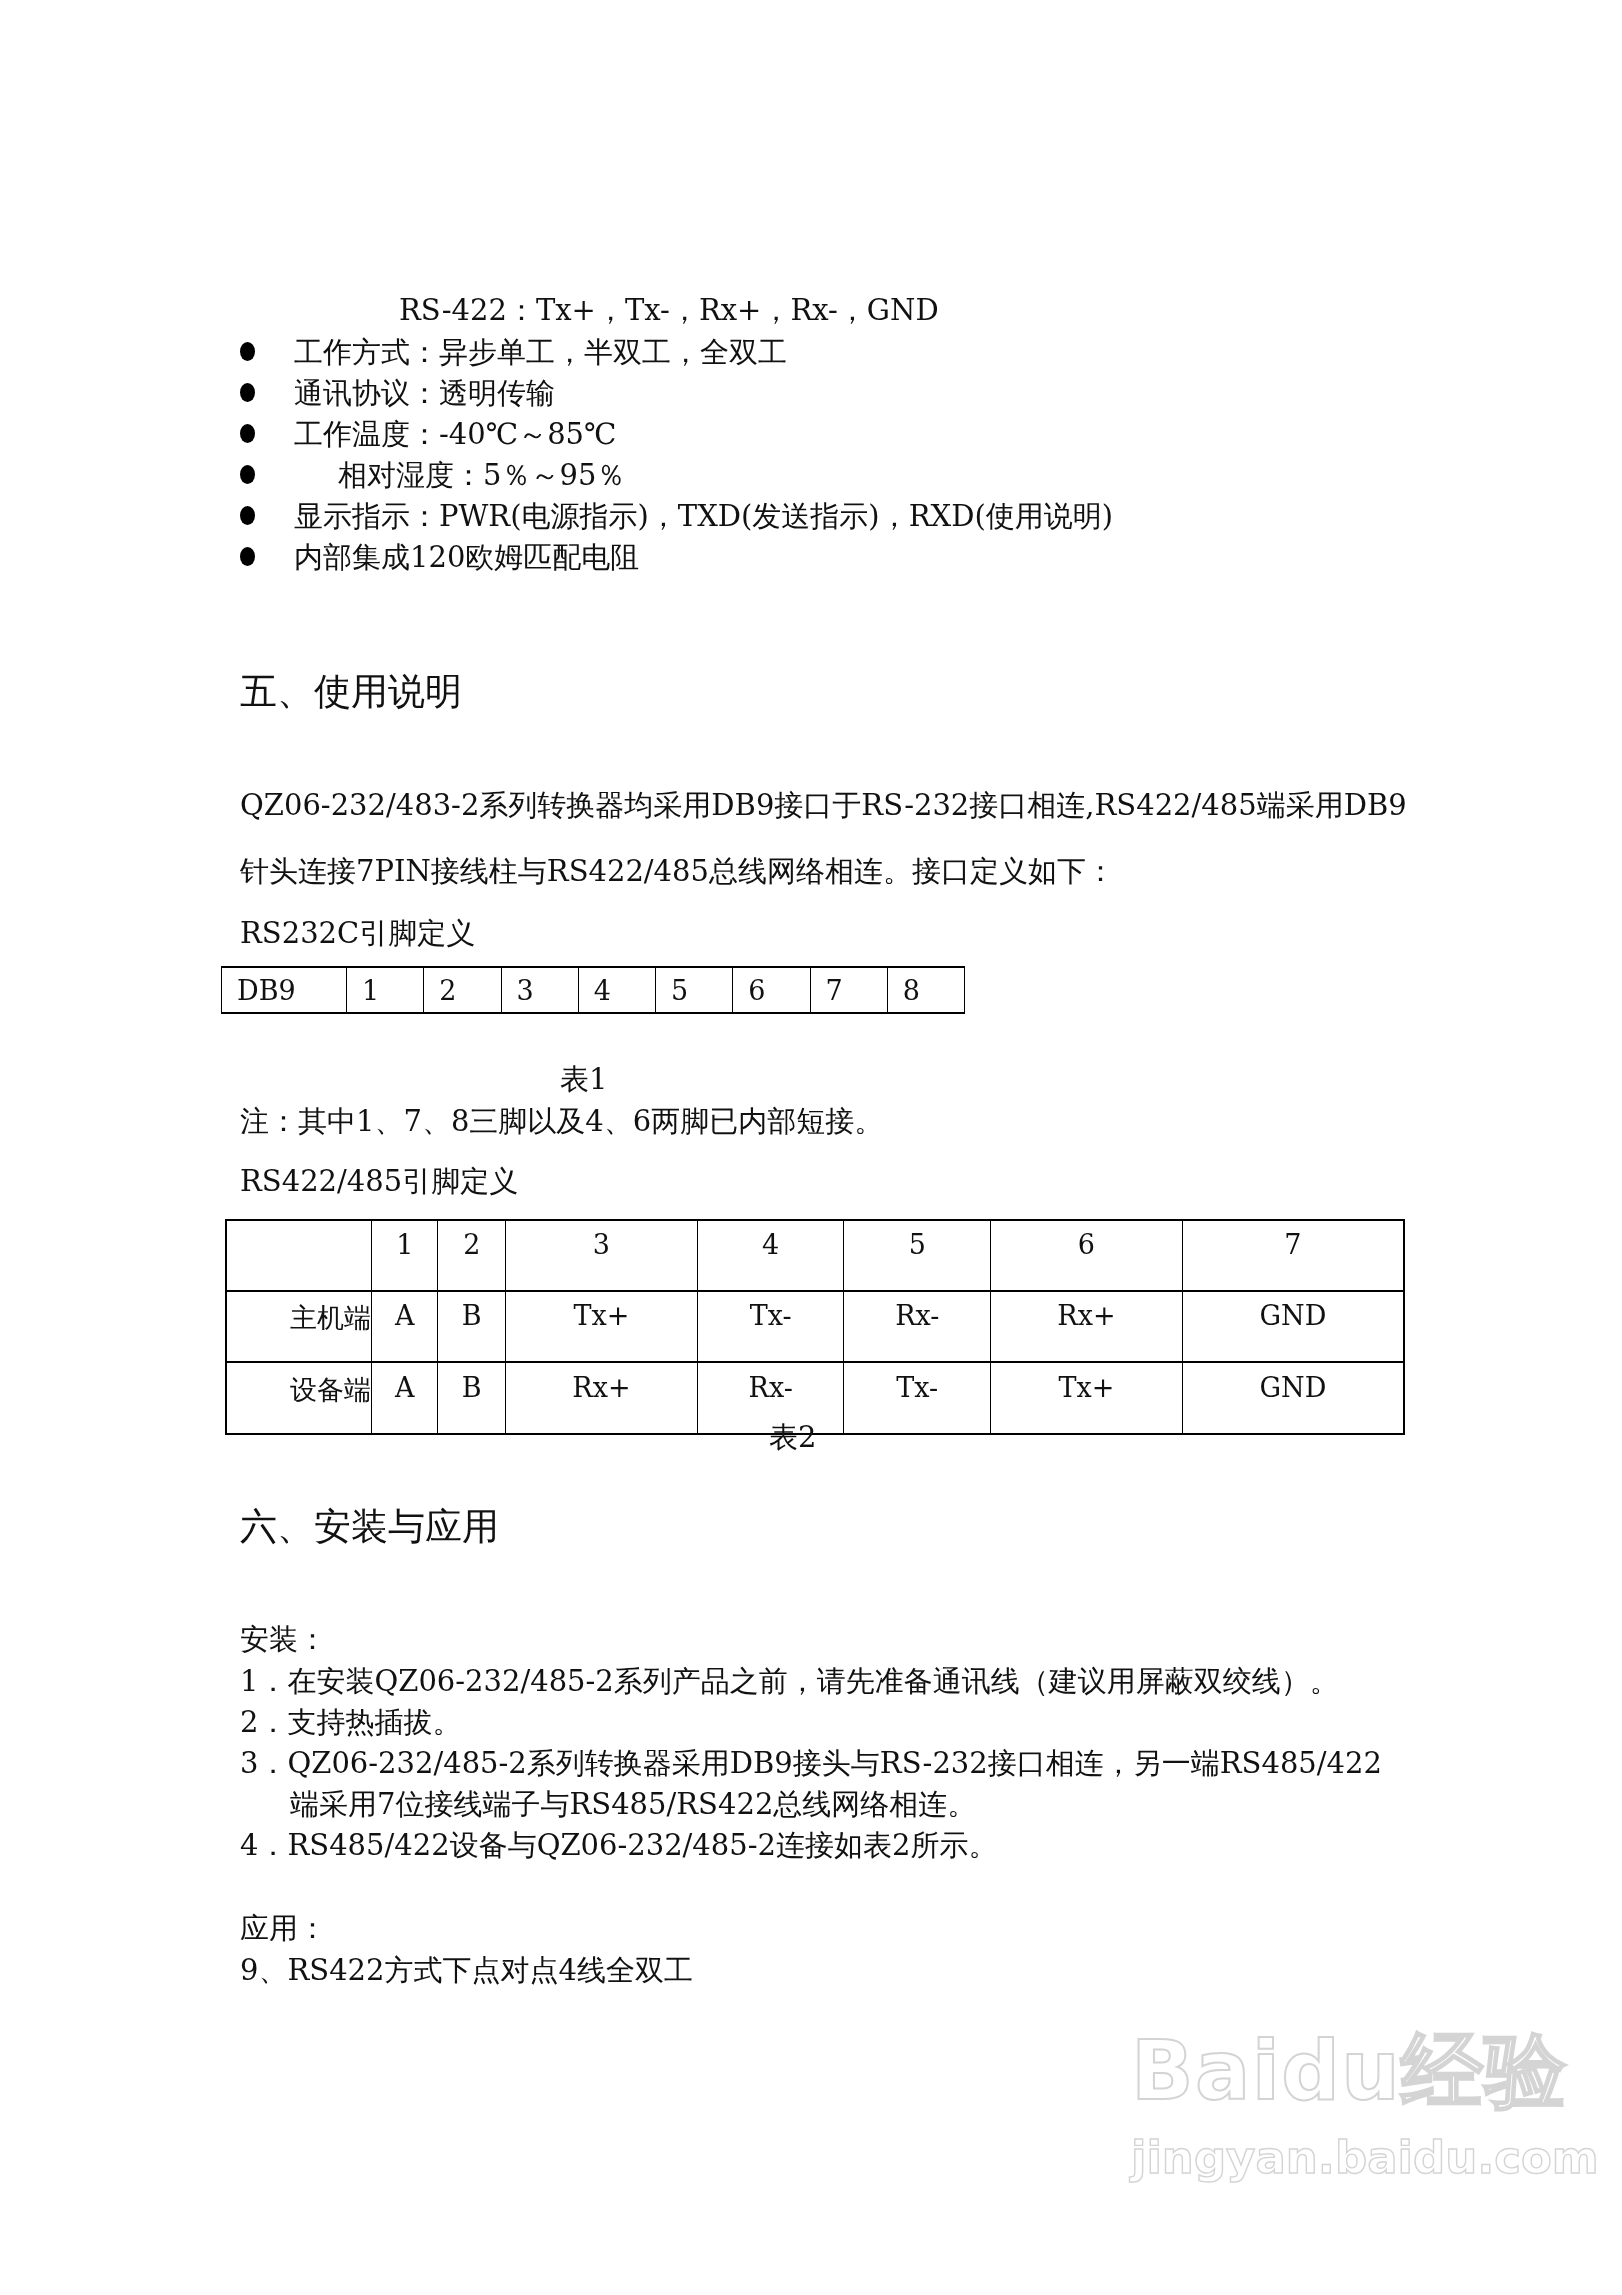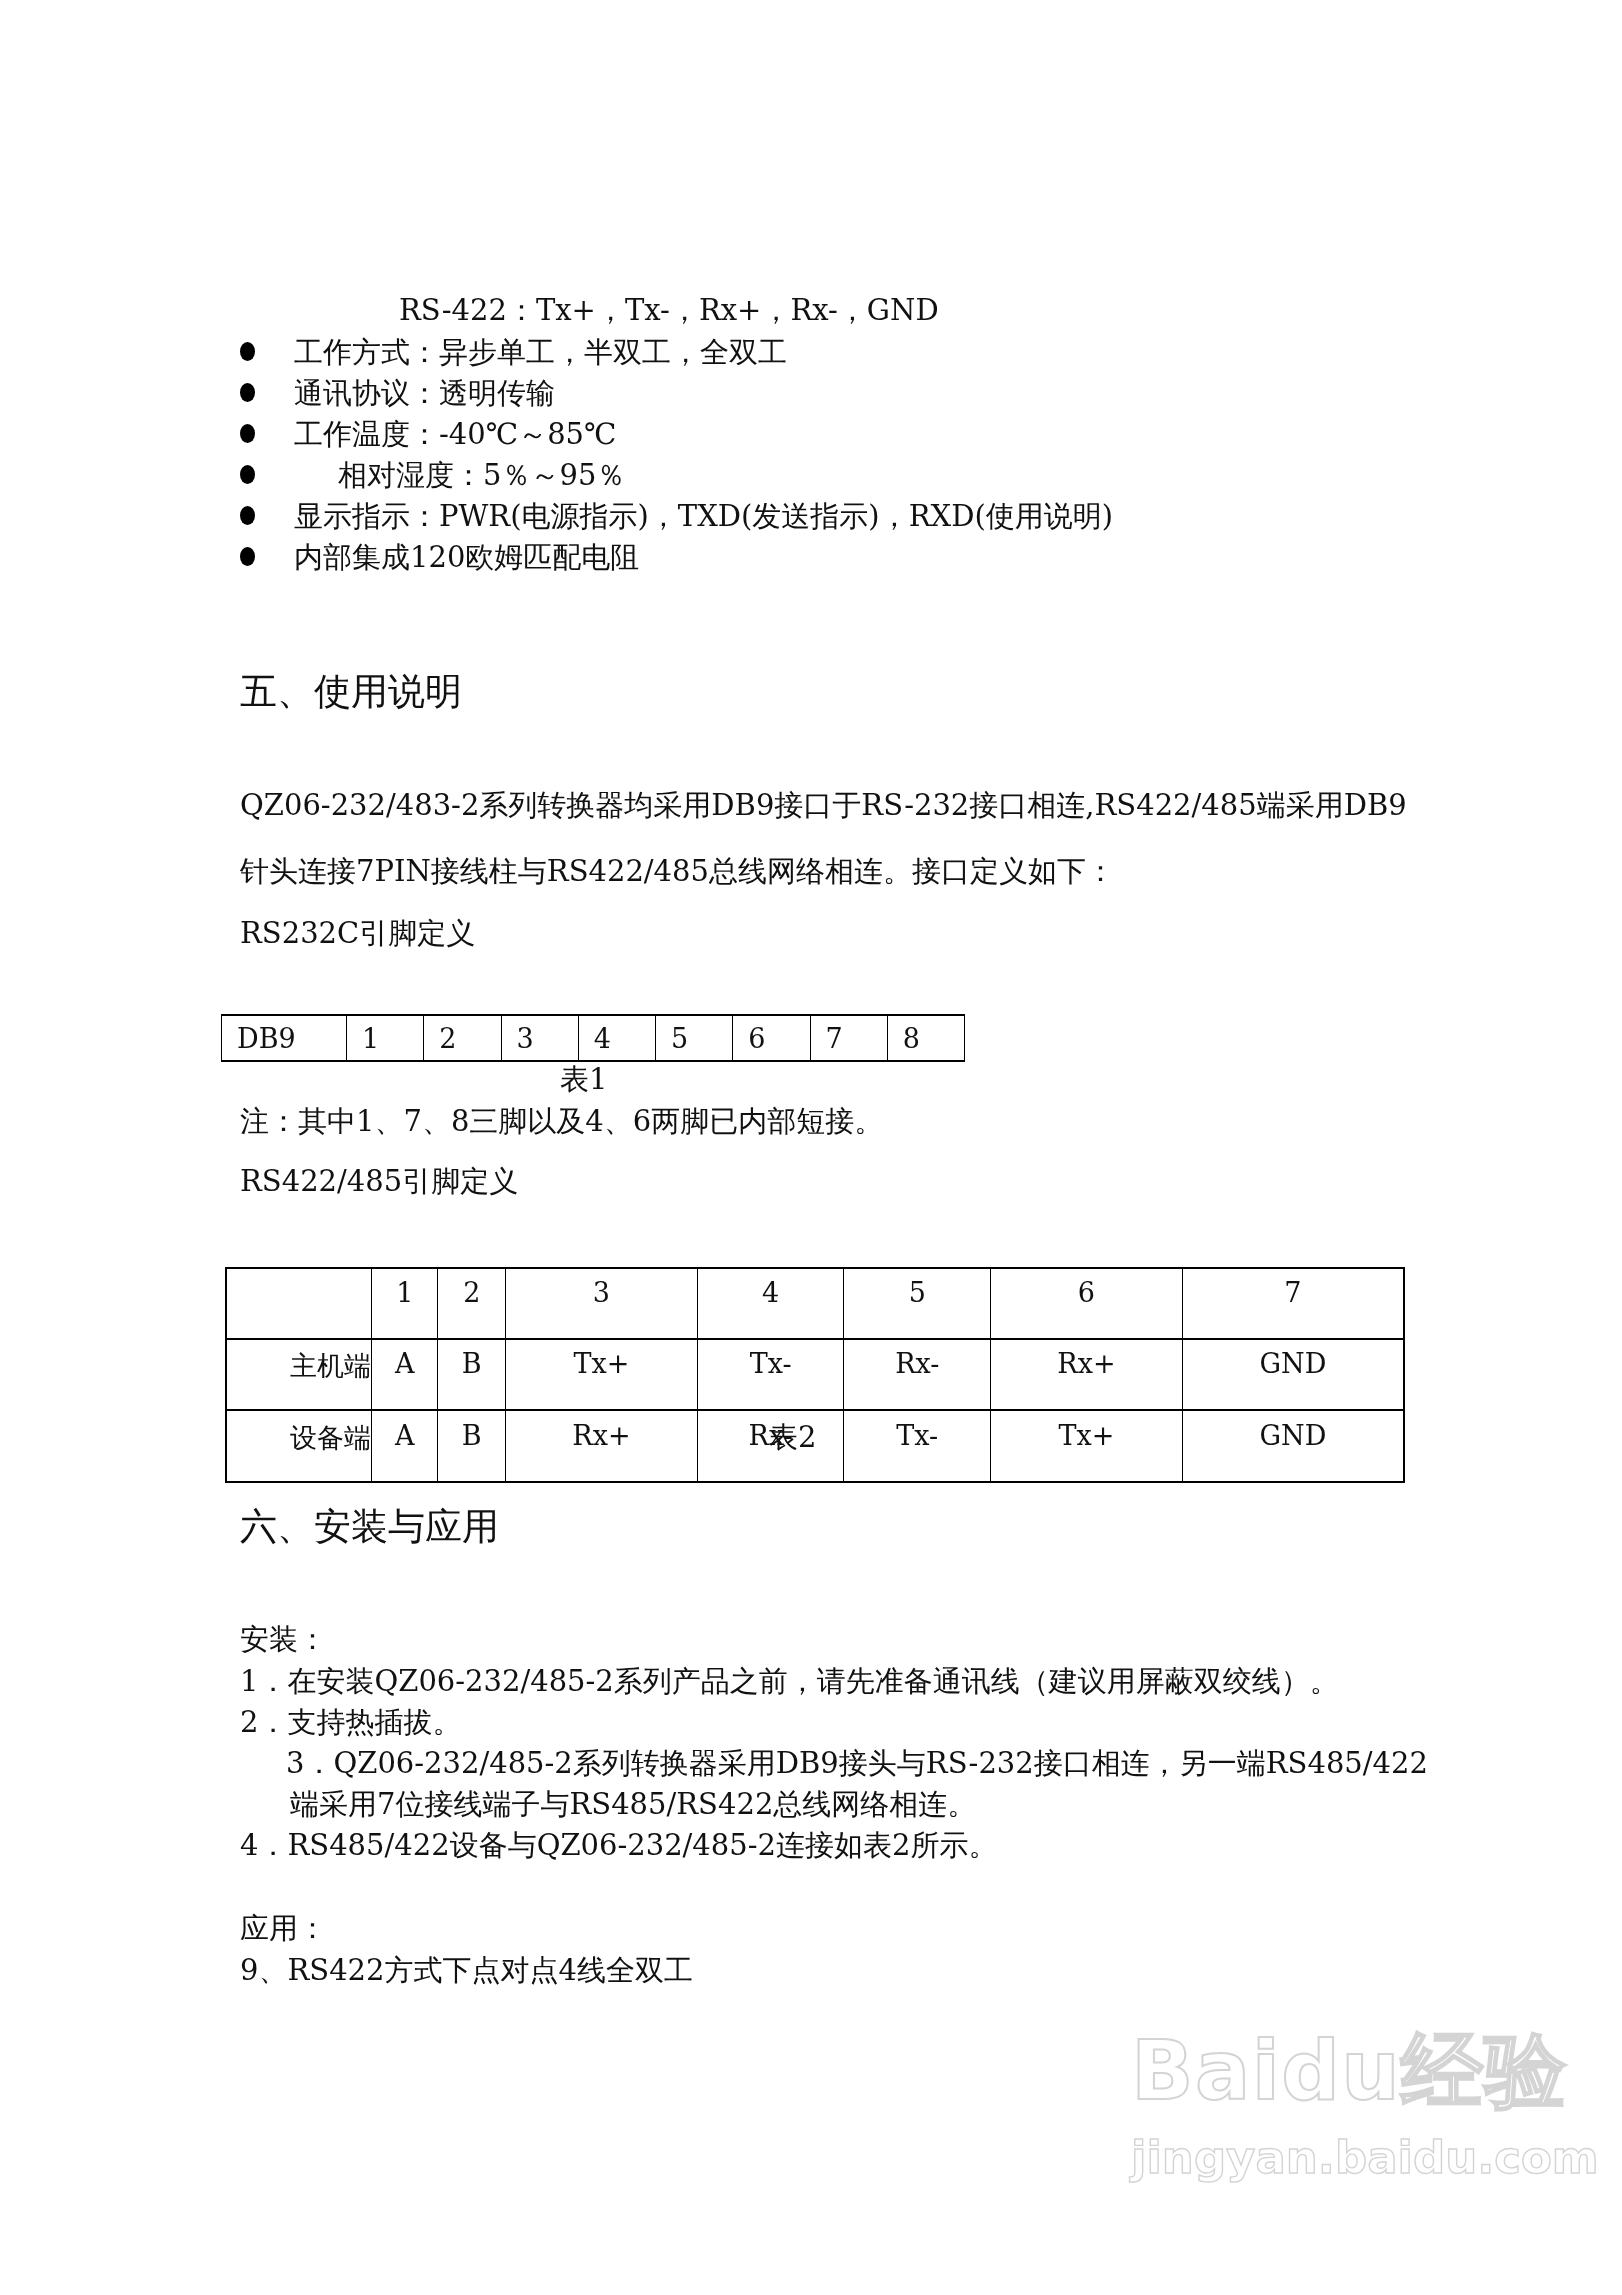--- a/index.html
+++ b/index.html
@@ -2,21 +2,21 @@
 <html style="font-size:11px"><head>
 <meta charset="utf-8">
 <style>
   html, body { margin: 0; padding: 0; background: #ffffff; }
   body { width: 1622px; height: 2295px; position: relative; overflow: hidden;
          font-family: "DejaVu Serif", "Liberation Serif", serif; color: #111; }
   .abs { position: absolute; white-space: nowrap; }
   .txt { font-size: 29px; line-height: 1; }
   .h { font-size: 37px; line-height: 1; }
   .bullet { position: absolute; width: 15px; height: 19px; border-radius: 50%; background: #000; }
-  table { border-collapse: collapse; position: absolute; font-size: 27px; margin-top: 48px; }
+  table { border-collapse: collapse; position: absolute; font-size: 27px; }
   td { border: 1.4px solid #000; padding: 0; }
   .t1 td { height: 44px; padding-left: 15px; text-align: left; }
   .t1 { border-top: 2.7px solid #000; border-bottom: 2.7px solid #000; }
   .t2 td { height: 61px; text-align: center; vertical-align: top; padding-top: 8.2px; }
   .t2 td.rh { text-align: right; padding-left: 15px; }
   .t2 { border: 2px solid #000; }
   .t2 tr { border-bottom: 2px solid #000; }
   .watermark { position: absolute; left: 1131px; top: 2017px; color: #ffffff;
                font-family: "DejaVu Sans", sans-serif; font-weight: bold; }
   .wm-main { font-size: 82px; -webkit-text-stroke: 2px #d4d4d4; letter-spacing: 1.4px; }
@@ -99,21 +99,21 @@
     <td>GND</td>
   </tr>
 </tbody>
   </table>
 <div class="abs txt" style="left:769px; top:1423px;">表2</div>
 
 <div class="abs h" style="left:240px; top:1508px;">六、安装与应用</div>
 <div class="abs txt" style="left:240px; top:1625px;">安装：</div>
 <div class="abs txt" style="left:240px; top:1667px;">1．在安装QZ06-232/485-2系列产品之前，请先准备通讯线（建议用屏蔽双绞线）。</div>
 <div class="abs txt" style="left:240px; top:1708px;">2．支持热插拔。</div>
-<div class="abs txt" style="left:240px; top:1749px;margin-left:46px;">3．QZ06-232/485-2系列转换器采用DB9接头与RS-232接口相连，另一端RS485/422</div>
+<div class="abs txt" style="left:240px; top:1749px;">3．QZ06-232/485-2系列转换器采用DB9接头与RS-232接口相连，另一端RS485/422</div>
 <div class="abs txt" style="left:290px; top:1790px;">端采用7位接线端子与RS485/RS422总线网络相连。</div>
 <div class="abs txt" style="left:240px; top:1831px;">4．RS485/422设备与QZ06-232/485-2连接如表2所示。</div>
 <div class="abs txt" style="left:240px; top:1914px;">应用：</div>
 <div class="abs txt" style="left:240px; top:1956px;">9、RS422方式下点对点4线全双工</div>
 
 <div class="watermark">
   <div class="wm-main">Baidu经验</div>
   <div class="wm-sub">jingyan.baidu.com</div>
 </div>
 

